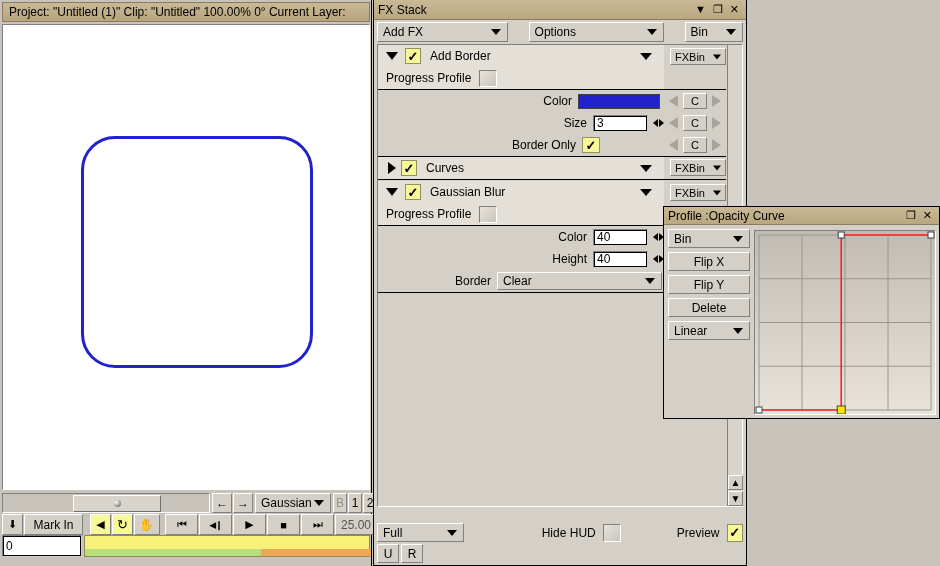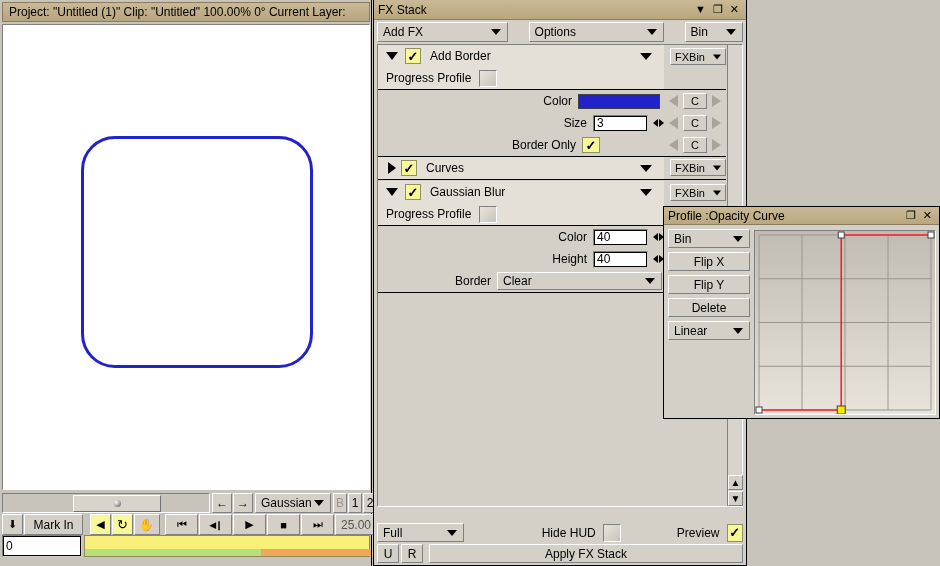--- a/index.html
+++ b/index.html
@@ -472,23 +472,20 @@
       <span class="lbl" style="margin-left:56px;">Preview</span>
       <span class="checkyes" style="width:20px;height:18px;margin-left:7px;"></span>
     </div>
 
     <div id="fx-bottom2">
       <div class="btn" style="width:22px;height:19px;">
         <span>U</span>
       </div>
       <div class="btn" style="width:22px;height:19px;">
         <span>R</span>
-      </div>
-      <div class="btn" style="width:314px;height:19px;margin-left:4px;">
-        <span>Apply FX Stack</span>
       </div>
     </div>
   </div>
 
   <div id="profwin">
     <div id="prof-title" class="titlebar">
       <span>Profile :Opacity Curve</span>
       <span class="tb-btns">
         <span class="tb-ic">❐</span>
         <span class="tb-ic">✕</span>

